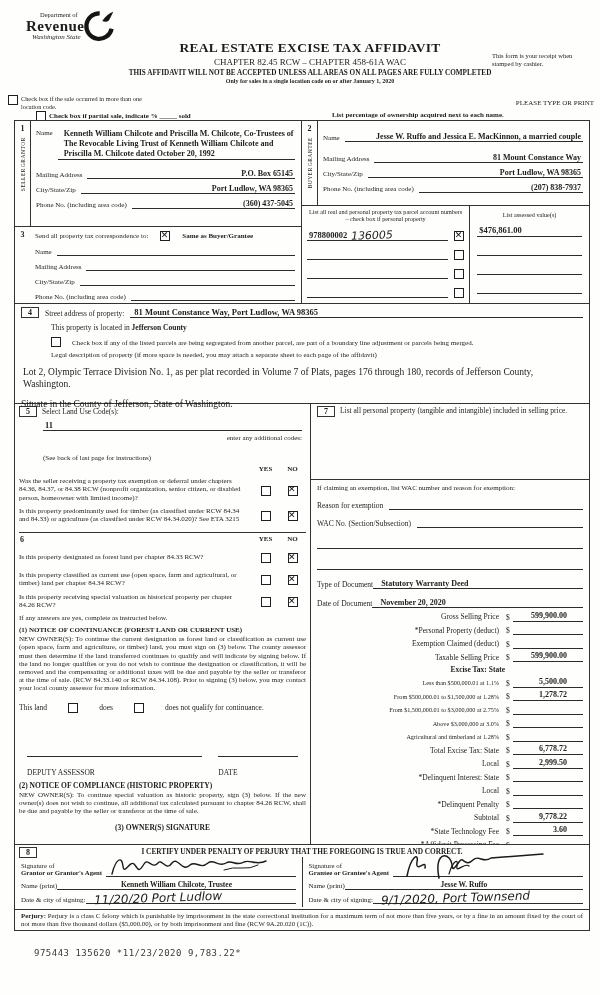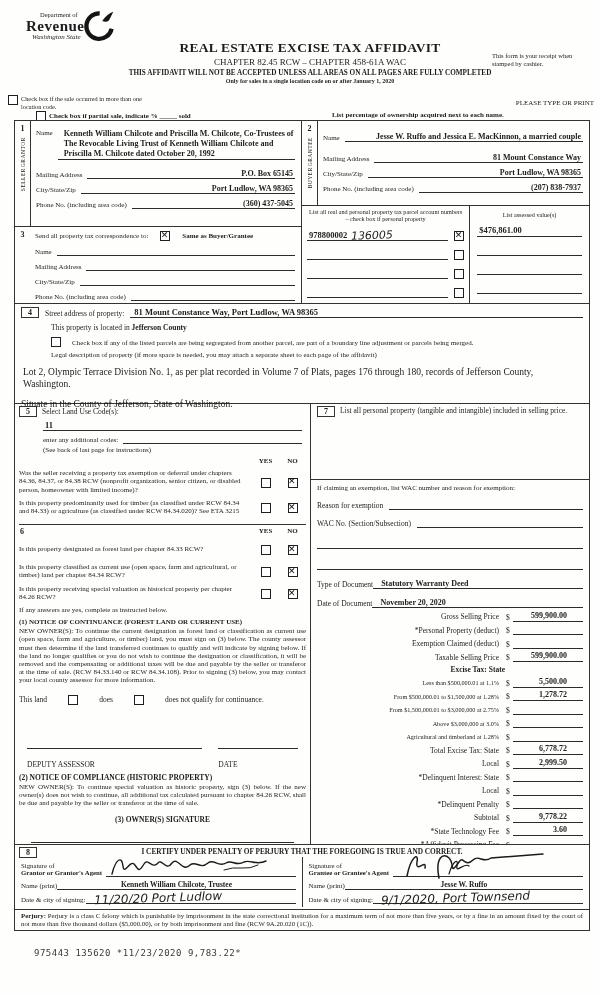--- a/index.html
+++ b/index.html
@@ -63,21 +63,21 @@
   .s4seg{margin:5px 0 0 30px;font-size:7px;display:flex;gap:11px;align-items:flex-end;}
   .s4leg{margin:4px 0 0 30px;font-size:7px;}
   .legal{margin:7px 2px 0 2px;font-size:9.5px;line-height:12px;}
   .situate{margin-top:9px;font-size:9.5px;}
   
   .cols{display:flex;border-top:1px solid #333;height:440px;overflow:hidden;}
   .colL{width:287px;overflow:hidden;padding:2px 4px 0 4px;}
   .colR{flex:1;border-left:1px solid #333;overflow:hidden;padding:2px 6px 0 6px;}
   .s5h{display:flex;gap:5px;font-size:7.5px;align-items:center;}
   .codeline{margin:3px 4px 0 24px;border-bottom:1px solid #2b2b2b;font-size:8.5px;font-weight:bold;padding-left:2px;}
-  .addl{display:flex;margin:3px 4px 0 24px;font-size:7px;align-items:flex-end;}
+  .addl{display:flex;margin:3px 4px 0 24px;font-size:7px;align-items:flex-end;flex-direction:column;}
   .addl .line{flex:1;border-bottom:1px solid #2b2b2b;margin-left:5px;min-height:9px;}
   .seeback{margin:2px 0 0 24px;font-size:7px;}
   .ynh{display:flex;font-size:7px;font-weight:bold;margin-top:3px;}
   .ynh .sp{flex:1;}
   .qc{width:27px;text-align:center;flex:none;}
   .q{display:flex;margin-top:4px;align-items:center;}
   .qt{flex:1;font-size:7px;line-height:8.4px;padding-right:3px;}
   .s6h{display:flex;border-top:1px solid #333;margin-top:4px;padding-top:2px;font-size:7px;font-weight:bold;}
   .s6h .sp{flex:1;}
   .ifyes{font-size:7px;margin-top:4px;}

